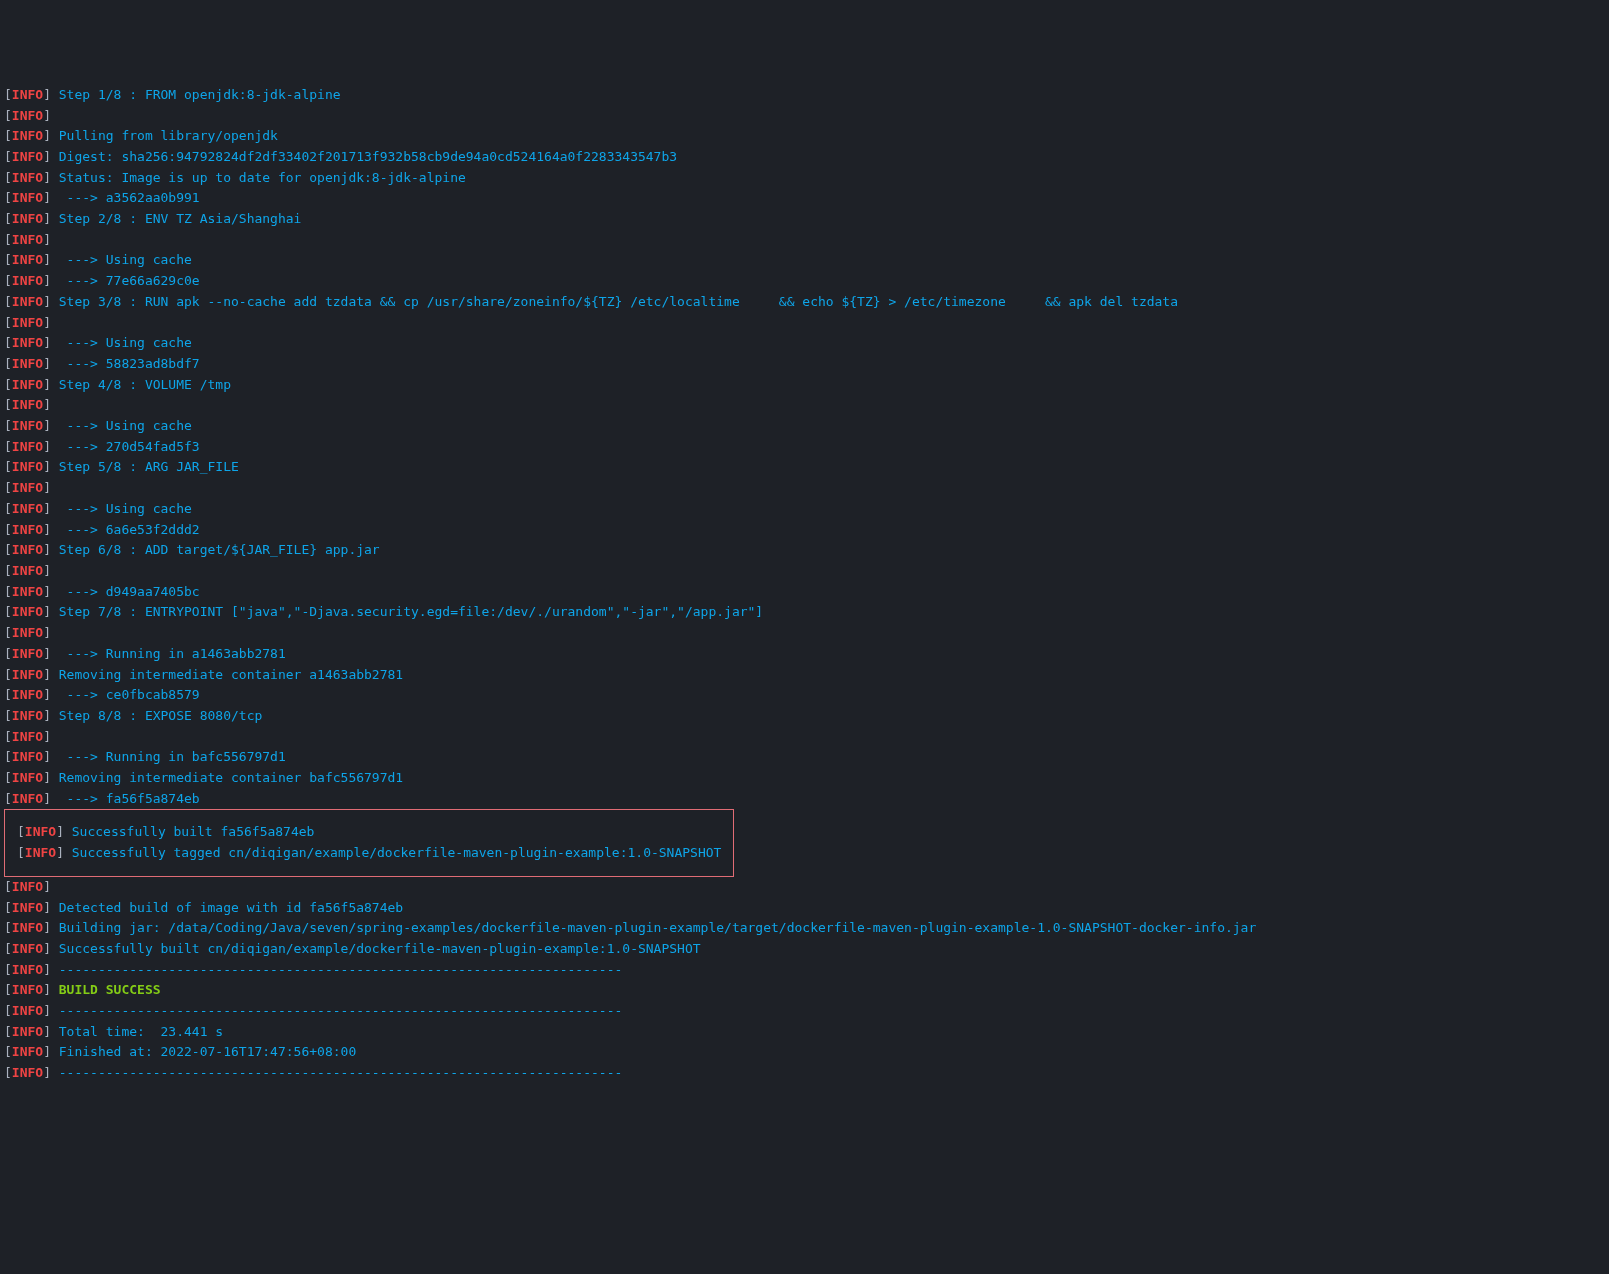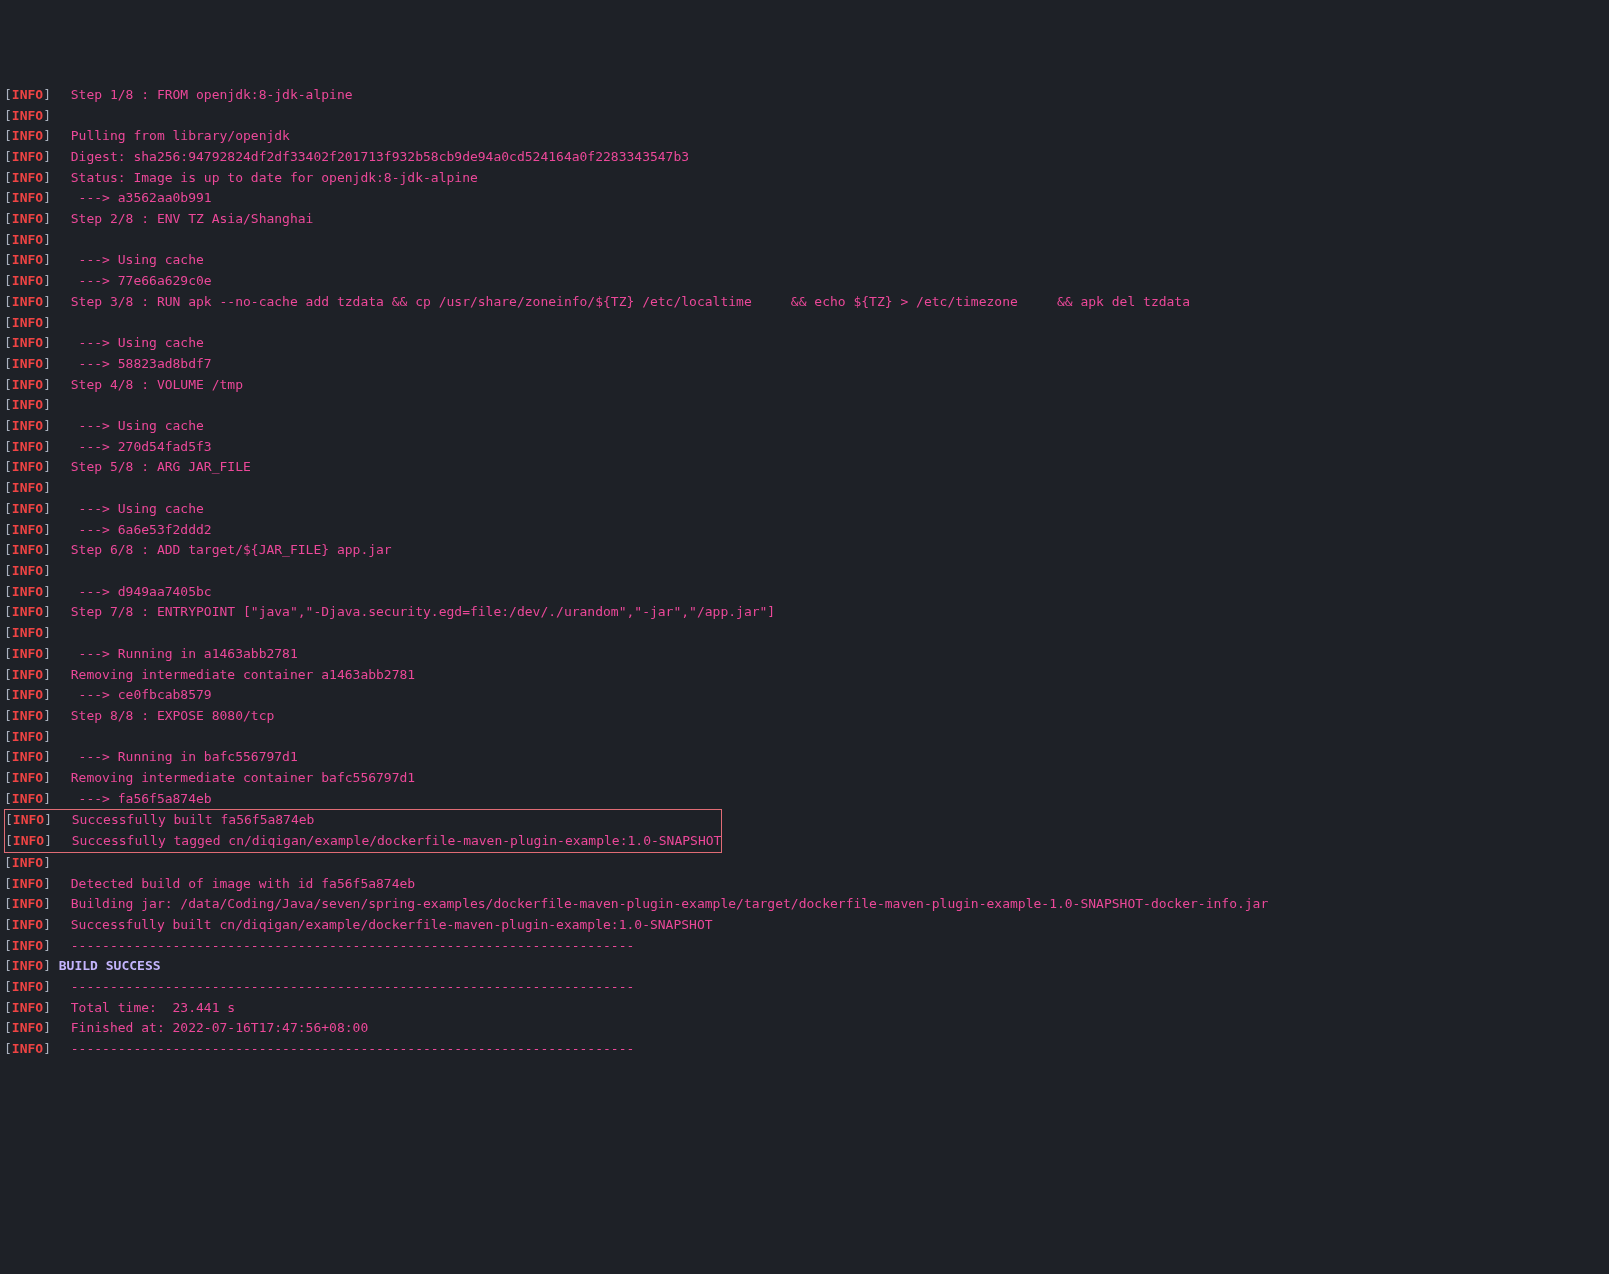--- a/index.html
+++ b/index.html
@@ -9,26 +9,26 @@
       font-family: "Menlo", "Consolas", "Monaco", monospace;
       font-size: 13px;
       line-height: 20.7px;
       padding: 2px 4px;
       white-space: pre;
       overflow-x: auto;
     }
     .line { display: block; }
     .bracket { color: #abb2bf; }
     .level-info { color: #ef4444; font-weight: bold; }
-    .msg { color: #ec4899; margin-left: 12px; }
-    .success { color: #c4b5fd; font-weight: bold; }
+    .msg { color: #0ea5e9; }
+    .success { color: #84cc16; font-weight: bold; }
     .highlight-box {
       border: 1.5px solid #e06c75;
       display: inline-block;
-      padding: 0;
+      padding: 12px;
     }
     #log-container { }
   </style>
 </head>
 <body>
 
 
 
 <div id="log-container"><span class="line"><span class="bracket">[</span><span class="level-info">INFO</span><span class="bracket">] </span><span class="msg">Step 1/8 : FROM openjdk:8-jdk-alpine</span></span><span class="line"><span class="bracket">[</span><span class="level-info">INFO</span><span class="bracket">] </span><span class="msg"></span></span><span class="line"><span class="bracket">[</span><span class="level-info">INFO</span><span class="bracket">] </span><span class="msg">Pulling from library/openjdk</span></span><span class="line"><span class="bracket">[</span><span class="level-info">INFO</span><span class="bracket">] </span><span class="msg">Digest: sha256:94792824df2df33402f201713f932b58cb9de94a0cd524164a0f2283343547b3</span></span><span class="line"><span class="bracket">[</span><span class="level-info">INFO</span><span class="bracket">] </span><span class="msg">Status: Image is up to date for openjdk:8-jdk-alpine</span></span><span class="line"><span class="bracket">[</span><span class="level-info">INFO</span><span class="bracket">] </span><span class="msg"> ---&gt; a3562aa0b991</span></span><span class="line"><span class="bracket">[</span><span class="level-info">INFO</span><span class="bracket">] </span><span class="msg">Step 2/8 : ENV TZ Asia/Shanghai</span></span><span class="line"><span class="bracket">[</span><span class="level-info">INFO</span><span class="bracket">] </span><span class="msg"></span></span><span class="line"><span class="bracket">[</span><span class="level-info">INFO</span><span class="bracket">] </span><span class="msg"> ---&gt; Using cache</span></span><span class="line"><span class="bracket">[</span><span class="level-info">INFO</span><span class="bracket">] </span><span class="msg"> ---&gt; 77e66a629c0e</span></span><span class="line"><span class="bracket">[</span><span class="level-info">INFO</span><span class="bracket">] </span><span class="msg">Step 3/8 : RUN apk --no-cache add tzdata &amp;&amp; cp /usr/share/zoneinfo/${TZ} /etc/localtime     &amp;&amp; echo ${TZ} &gt; /etc/timezone     &amp;&amp; apk del tzdata</span></span><span class="line"><span class="bracket">[</span><span class="level-info">INFO</span><span class="bracket">] </span><span class="msg"></span></span><span class="line"><span class="bracket">[</span><span class="level-info">INFO</span><span class="bracket">] </span><span class="msg"> ---&gt; Using cache</span></span><span class="line"><span class="bracket">[</span><span class="level-info">INFO</span><span class="bracket">] </span><span class="msg"> ---&gt; 58823ad8bdf7</span></span><span class="line"><span class="bracket">[</span><span class="level-info">INFO</span><span class="bracket">] </span><span class="msg">Step 4/8 : VOLUME /tmp</span></span><span class="line"><span class="bracket">[</span><span class="level-info">INFO</span><span class="bracket">] </span><span class="msg"></span></span><span class="line"><span class="bracket">[</span><span class="level-info">INFO</span><span class="bracket">] </span><span class="msg"> ---&gt; Using cache</span></span><span class="line"><span class="bracket">[</span><span class="level-info">INFO</span><span class="bracket">] </span><span class="msg"> ---&gt; 270d54fad5f3</span></span><span class="line"><span class="bracket">[</span><span class="level-info">INFO</span><span class="bracket">] </span><span class="msg">Step 5/8 : ARG JAR_FILE</span></span><span class="line"><span class="bracket">[</span><span class="level-info">INFO</span><span class="bracket">] </span><span class="msg"></span></span><span class="line"><span class="bracket">[</span><span class="level-info">INFO</span><span class="bracket">] </span><span class="msg"> ---&gt; Using cache</span></span><span class="line"><span class="bracket">[</span><span class="level-info">INFO</span><span class="bracket">] </span><span class="msg"> ---&gt; 6a6e53f2ddd2</span></span><span class="line"><span class="bracket">[</span><span class="level-info">INFO</span><span class="bracket">] </span><span class="msg">Step 6/8 : ADD target/${JAR_FILE} app.jar</span></span><span class="line"><span class="bracket">[</span><span class="level-info">INFO</span><span class="bracket">] </span><span class="msg"></span></span><span class="line"><span class="bracket">[</span><span class="level-info">INFO</span><span class="bracket">] </span><span class="msg"> ---&gt; d949aa7405bc</span></span><span class="line"><span class="bracket">[</span><span class="level-info">INFO</span><span class="bracket">] </span><span class="msg">Step 7/8 : ENTRYPOINT ["java","-Djava.security.egd=file:/dev/./urandom","-jar","/app.jar"]</span></span><span class="line"><span class="bracket">[</span><span class="level-info">INFO</span><span class="bracket">] </span><span class="msg"></span></span><span class="line"><span class="bracket">[</span><span class="level-info">INFO</span><span class="bracket">] </span><span class="msg"> ---&gt; Running in a1463abb2781</span></span><span class="line"><span class="bracket">[</span><span class="level-info">INFO</span><span class="bracket">] </span><span class="msg">Removing intermediate container a1463abb2781</span></span><span class="line"><span class="bracket">[</span><span class="level-info">INFO</span><span class="bracket">] </span><span class="msg"> ---&gt; ce0fbcab8579</span></span><span class="line"><span class="bracket">[</span><span class="level-info">INFO</span><span class="bracket">] </span><span class="msg">Step 8/8 : EXPOSE 8080/tcp</span></span><span class="line"><span class="bracket">[</span><span class="level-info">INFO</span><span class="bracket">] </span><span class="msg"></span></span><span class="line"><span class="bracket">[</span><span class="level-info">INFO</span><span class="bracket">] </span><span class="msg"> ---&gt; Running in bafc556797d1</span></span><span class="line"><span class="bracket">[</span><span class="level-info">INFO</span><span class="bracket">] </span><span class="msg">Removing intermediate container bafc556797d1</span></span><span class="line"><span class="bracket">[</span><span class="level-info">INFO</span><span class="bracket">] </span><span class="msg"> ---&gt; fa56f5a874eb</span></span><div class="highlight-box"><span class="line"><span class="bracket">[</span><span class="level-info">INFO</span><span class="bracket">] </span><span class="msg">Successfully built fa56f5a874eb</span></span><span class="line"><span class="bracket">[</span><span class="level-info">INFO</span><span class="bracket">] </span><span class="msg">Successfully tagged cn/diqigan/example/dockerfile-maven-plugin-example:1.0-SNAPSHOT</span></span></div><span class="line"><span class="bracket">[</span><span class="level-info">INFO</span><span class="bracket">] </span><span class="msg"></span></span><span class="line"><span class="bracket">[</span><span class="level-info">INFO</span><span class="bracket">] </span><span class="msg">Detected build of image with id fa56f5a874eb</span></span><span class="line"><span class="bracket">[</span><span class="level-info">INFO</span><span class="bracket">] </span><span class="msg">Building jar: /data/Coding/Java/seven/spring-examples/dockerfile-maven-plugin-example/target/dockerfile-maven-plugin-example-1.0-SNAPSHOT-docker-info.jar</span></span><span class="line"><span class="bracket">[</span><span class="level-info">INFO</span><span class="bracket">] </span><span class="msg">Successfully built cn/diqigan/example/dockerfile-maven-plugin-example:1.0-SNAPSHOT</span></span><span class="line"><span class="bracket">[</span><span class="level-info">INFO</span><span class="bracket">] </span><span class="msg">------------------------------------------------------------------------</span></span><span class="line"><span class="bracket">[</span><span class="level-info">INFO</span><span class="bracket">] </span><span class="success">BUILD SUCCESS</span></span><span class="line"><span class="bracket">[</span><span class="level-info">INFO</span><span class="bracket">] </span><span class="msg">------------------------------------------------------------------------</span></span><span class="line"><span class="bracket">[</span><span class="level-info">INFO</span><span class="bracket">] </span><span class="msg">Total time:  23.441 s</span></span><span class="line"><span class="bracket">[</span><span class="level-info">INFO</span><span class="bracket">] </span><span class="msg">Finished at: 2022-07-16T17:47:56+08:00</span></span><span class="line"><span class="bracket">[</span><span class="level-info">INFO</span><span class="bracket">] </span><span class="msg">------------------------------------------------------------------------</span></span></div>
 

